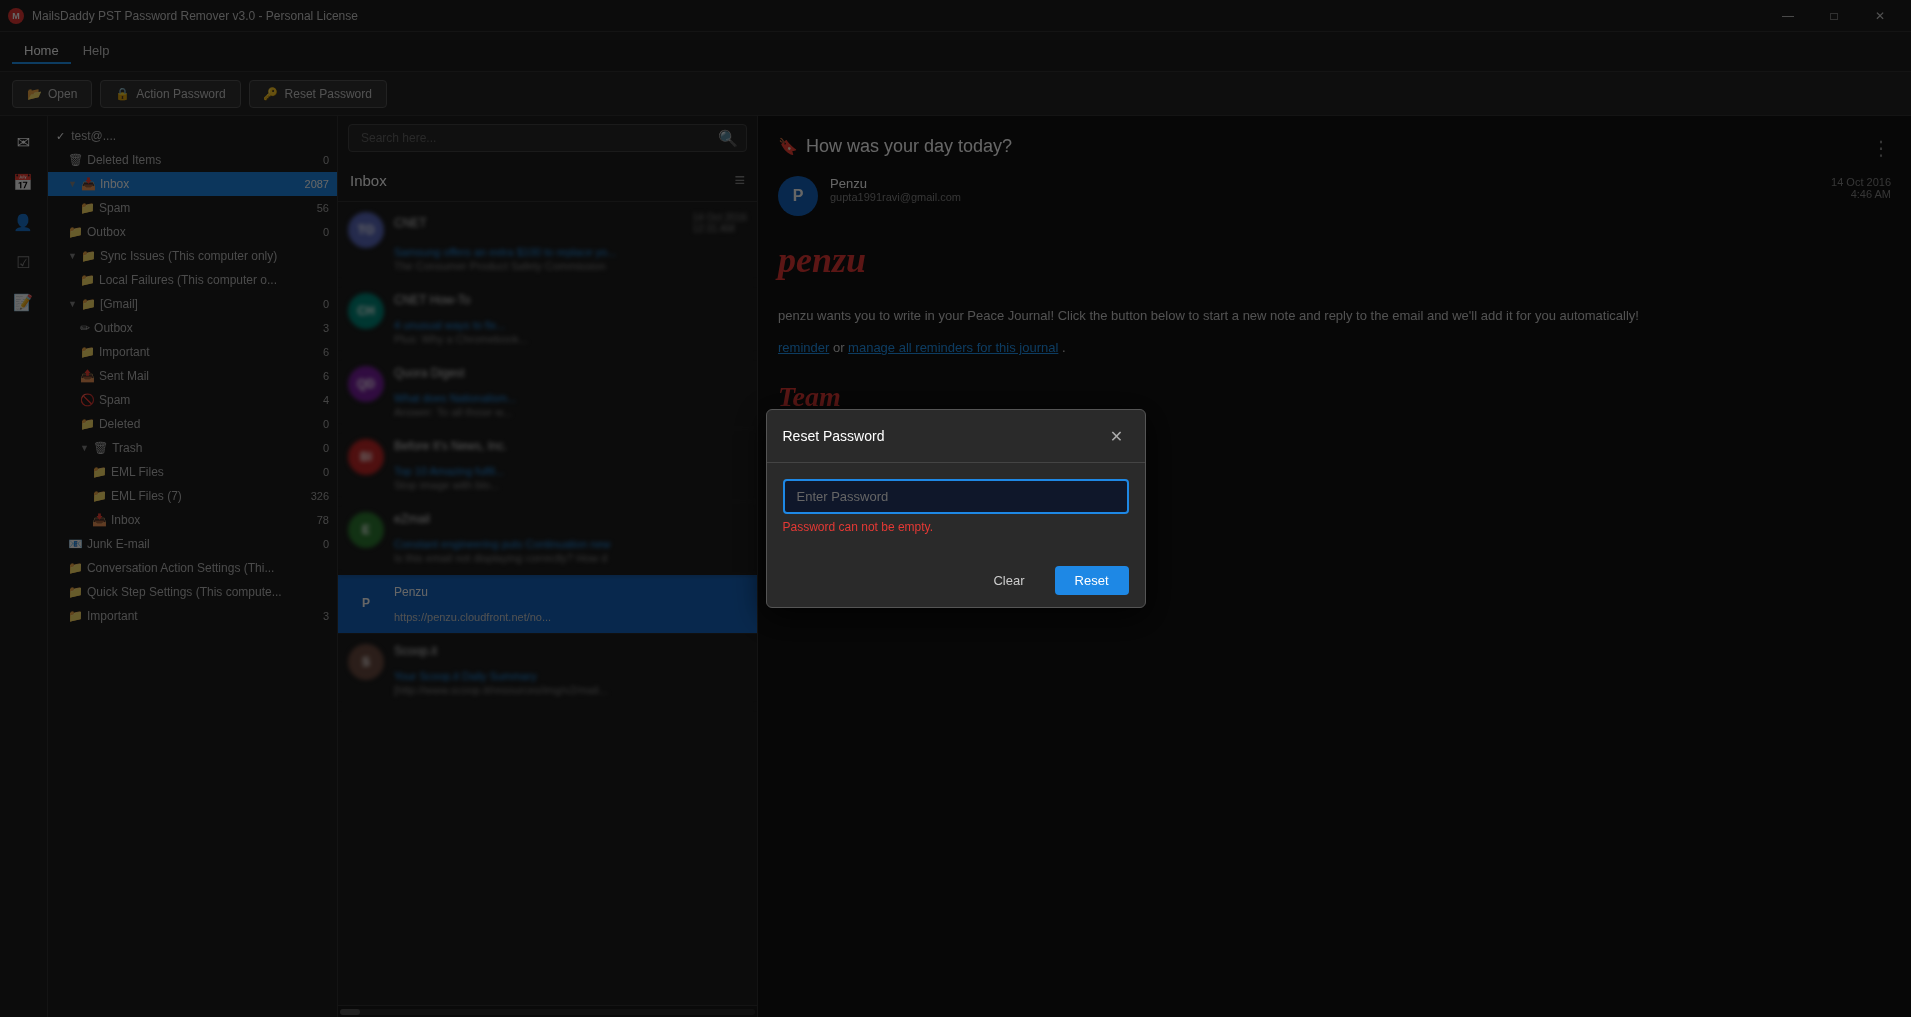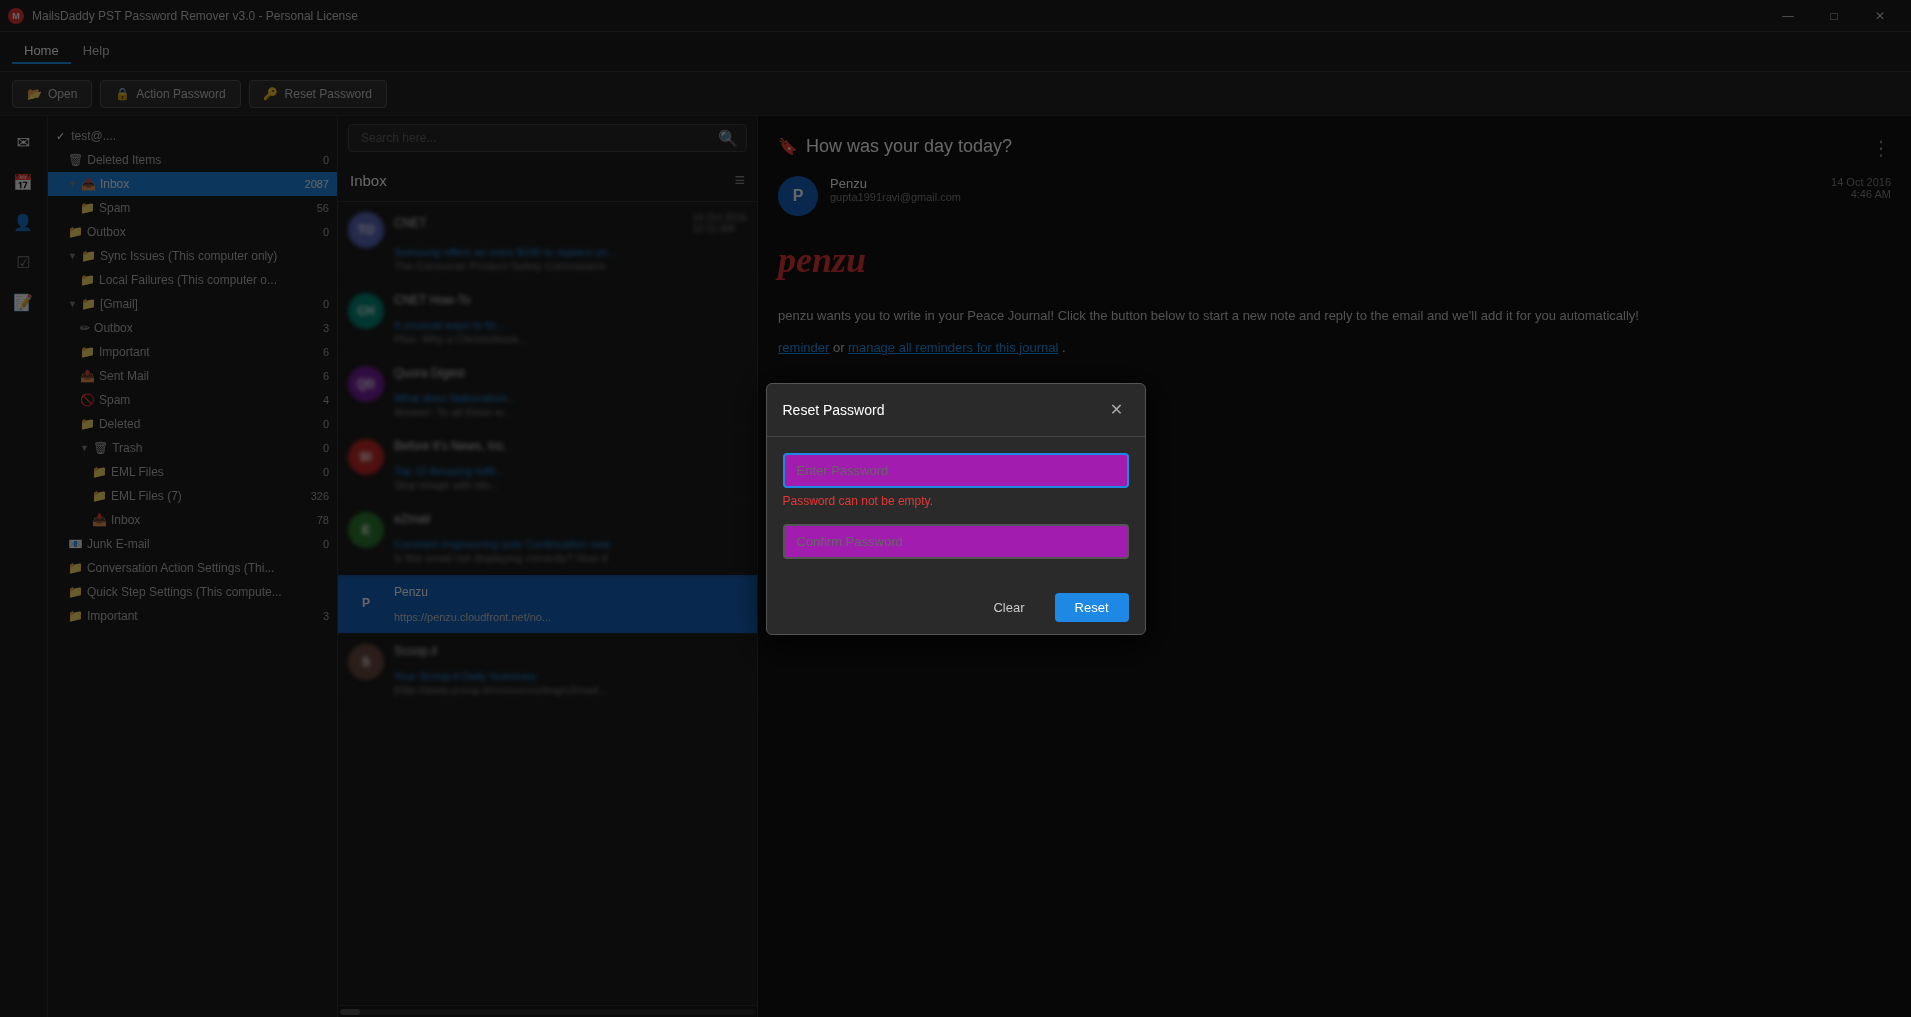--- a/index.html
+++ b/index.html
@@ -128,21 +128,21 @@
       width: 380px; padding: 0; box-shadow: 0 8px 32px rgba(0,0,0,0.8);
     }
     .modal-header {
       display: flex; align-items: center; justify-content: space-between;
       padding: 14px 16px; border-bottom: 1px solid #444;
     }
     .modal-title { font-size: 14px; font-weight: 500; color: #fff; }
     .modal-close { background: none; border: none; color: #aaa; cursor: pointer; font-size: 16px; width: 24px; height: 24px; display: flex; align-items: center; justify-content: center; border-radius: 3px; }
     .modal-body { padding: 16px; }
     .modal-input {
-      width: 100%; padding: 8px 12px; background: #a21caf; border: 2px solid #1e88e5;
+      width: 100%; padding: 8px 12px; background: #0f172a; border: 2px solid #1e88e5;
       border-radius: 4px; color: #fff; font-size: 13px; outline: none; margin-bottom: 6px;
     }
     .modal-input::placeholder { color: #666; }
     .modal-input.normal { border-color: #555; margin-top: 12px; }
     .error-text { color: #e53935; font-size: 12px; margin-bottom: 4px; }
     .modal-footer { display: flex; justify-content: flex-end; gap: 10px; padding: 12px 16px; }
     .btn-clear { padding: 7px 20px; background: none; border: none; color: #ccc; cursor: pointer; font-size: 13px; }
     .btn-reset { padding: 7px 20px; background: #1e88e5; border: none; border-radius: 4px; color: #fff; cursor: pointer; font-size: 13px; font-weight: 500; }
 
     .chevron { font-size: 9px; color: #888; }
@@ -482,20 +482,19 @@
 
 <div class="modal-overlay">
   <div class="modal">
     <div class="modal-header">
       <span class="modal-title">Reset Password</span>
       <button class="modal-close">✕</button>
     </div>
     <div class="modal-body">
       <input type="password" class="modal-input" placeholder="Enter Password" style="">
       <div class="error-text">Password can not be empty.</div>
-      <input type="password" class="modal-input normal" placeholder="Confirm Password" style="">
     </div>
     <div class="modal-footer">
       <button class="btn-clear">Clear</button>
       <button class="btn-reset">Reset</button>
     </div>
   </div>
 </div>
 
 </body></html>

